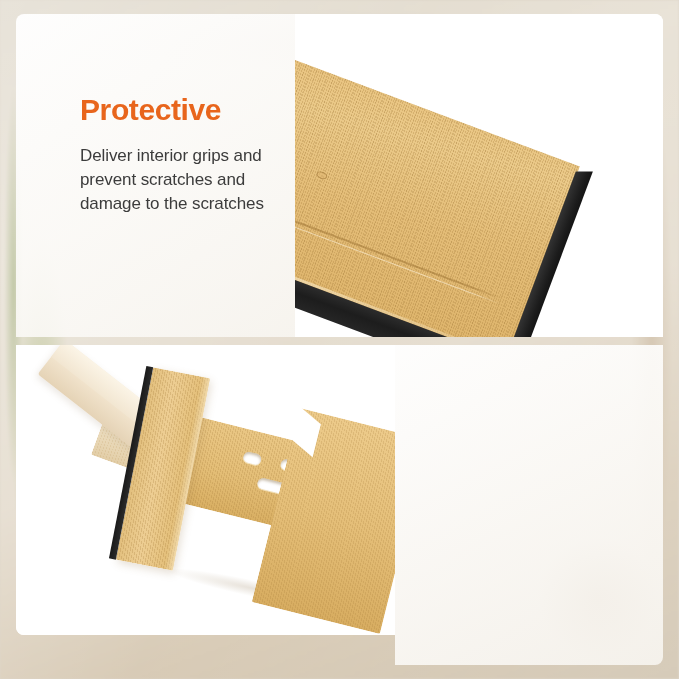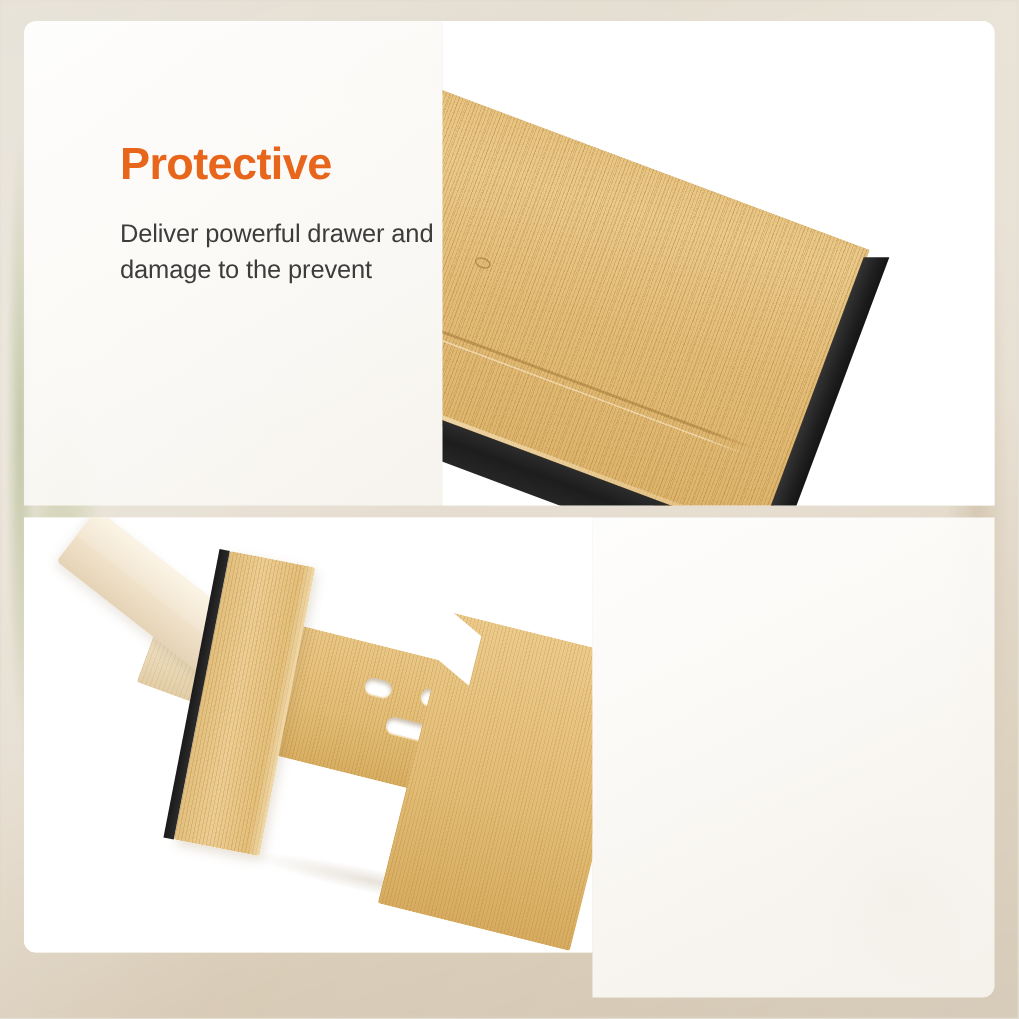--- a/index.html
+++ b/index.html
@@ -243,22 +243,23 @@
 
   <div class="backdrop"></div>
   <div class="backdrop-sheen"></div>
 
   <div class="panel panel-tl panel-text">
     <div class="txt-wrap block-tl">
       <div class="heading">
         <div>Protective</div>
       </div>
       <div class="body-copy">
-        <span>Deliver powerful drawer and</span>
-        <span>damage to the prevent</span>
+        <span>Deliver interior grips and</span>
+        <span>prevent scratches and</span>
+        <span>damage to the scratches</span>
       </div>
     </div>
   </div>
 
   <div class="panel panel-tr">
     <div class="photo">
       <div class="board-a">
         <div class="face"></div>
         <div class="rebate-1"></div>
         <div class="rebate-2"></div>

